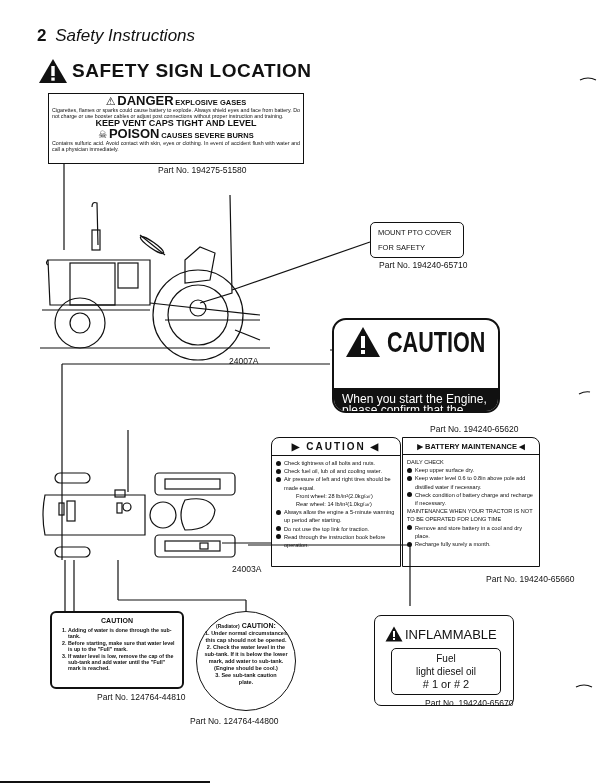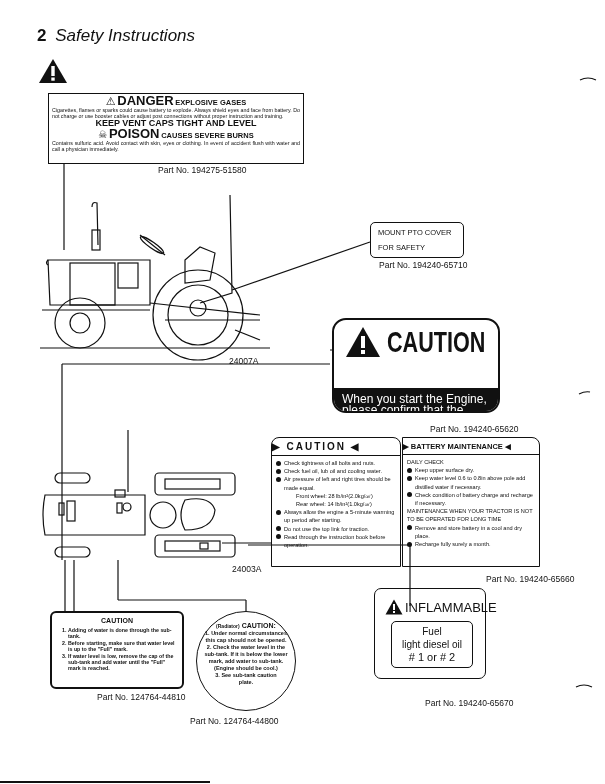--- a/index.html
+++ b/index.html
@@ -28,59 +28,60 @@
 
   
   .bigcaution { left: 332px; top: 318px; width: 168px; height: 95px; border: 2px solid #111; border-radius: 14px;
                 box-sizing: border-box; overflow: hidden; }
   .bigcaution .head { height: 44px; display: flex; align-items: center; justify-content: center; }
   .bigcaution .head .word { font-weight: bold; font-size: 30px; letter-spacing: 0px; transform: scaleX(0.72); transform-origin: left center; margin-left: 6px; width: 100px; }
   .bigcaution .body { background: #111; color: #fff; font-size: 12px; line-height: 11px; padding: 6px 8px; height: 51px; box-sizing: border-box; margin-top: 24px; }
 
   
   .clist { left: 271px; top: 437px; width: 130px; height: 130px; border: 1.5px solid #111; border-radius: 8px 8px 0 0; box-sizing: border-box; }
-  .clist .hd, .batt .hd { font-weight: bold; font-size: 10px; border-bottom: 1.2px solid #111; padding: 3px 0; letter-spacing: 2px; }
+  .clist .hd, .batt .hd { text-align: center; font-weight: bold; font-size: 10px; border-bottom: 1.2px solid #111; padding: 3px 0; letter-spacing: 2px; }
   .batt .hd { font-size: 7.5px; letter-spacing: 0; padding: 4px 0 3px; }
   .clist ul, .batt ul { list-style: none; margin: 0; padding: 3px 4px; font-size: 5.6px; line-height: 8.2px; }
   .clist li, .batt li { position: relative; padding-left: 8px; }
   .dot { position: absolute; left: 0; top: 1.5px; width: 5px; height: 5px; border-radius: 50%; background: #111; }
   .indent { padding-left: 20px !important; }
   .batt { left: 402px; top: 437px; width: 138px; height: 130px; border: 1.5px solid #111; border-radius: 0 8px 0 0; box-sizing: border-box; }
   .batt .plain { padding-left: 0 !important; }
 
   
   .scaution { left: 50px; top: 611px; width: 134px; height: 78px; border: 2px solid #111; border-radius: 6px; box-sizing: border-box; padding: 4px 6px; }
   .scaution .hd { text-align: center; font-weight: bold; font-size: 7px; margin-bottom: 3px; }
   .scaution ol { margin: 0; padding-left: 10px; font-size: 5.3px; line-height: 6.4px; font-weight: bold; }
 
   
   .radiator { left: 196px; top: 611px; width: 100px; height: 100px; border: 1.5px solid #111; border-radius: 50%; box-sizing: border-box;
               text-align: center; font-size: 5.5px; line-height: 7px; padding-top: 10px; font-weight: bold; }
   .radiator .hd { font-size: 7px; }
   .radiator .hd small { font-size: 5px; }
 
   
-  .inflam { left: 374px; top: 588px; width: 112px; height: 91px; border: 1.5px solid #111; border-radius: 7px; box-sizing: border-box; }
+  .inflam { left: 374px; top: 615px; width: 140px; height: 91px; border: 1.5px solid #111; border-radius: 7px; box-sizing: border-box; }
   .inflam .hd { display: flex; align-items: center; padding: 10px 0 0 10px; font-size: 13px; }
   .inflam .inner { margin: 6px 12px 0 16px; border: 1.5px solid #111; border-radius: 5px; text-align: center; font-size: 10px; line-height: 13px; padding: 3px 0; }
   svg { overflow: visible; }
 </style>
 </head>
 <body>
 
 <div class="abs page-header">
   <span class="num">2</span>
   <span class="sec">Safety Instructions</span>
 </div>
 <div class="abs title">
   <svg width="30" height="26" viewBox="0 0 30 26">
     <polygon points="15,1 29,25 1,25" fill="#111"></polygon>
     <rect x="13.3" y="8" width="3.4" height="10" fill="#fff"></rect>
     <rect x="13.3" y="19.5" width="3.4" height="3.2" fill="#fff"></rect>
   </svg>
+  <span class="txt">SAFETY SIGN LOCATION</span>
 </div>
 
 <svg class="abs" style="left:0;top:0" width="605" height="784">
   <g stroke="#111" stroke-width="1.2" fill="none">
     <line x1="64" y1="164" x2="64" y2="250"></line>
     <line x1="232" y1="290" x2="370" y2="242"></line>
     <line x1="62" y1="364" x2="330" y2="364"></line>
     <line x1="62" y1="364" x2="62" y2="560"></line>
     <line x1="128" y1="430" x2="128" y2="492"></line>
     <line x1="222" y1="543" x2="271" y2="543"></line>

